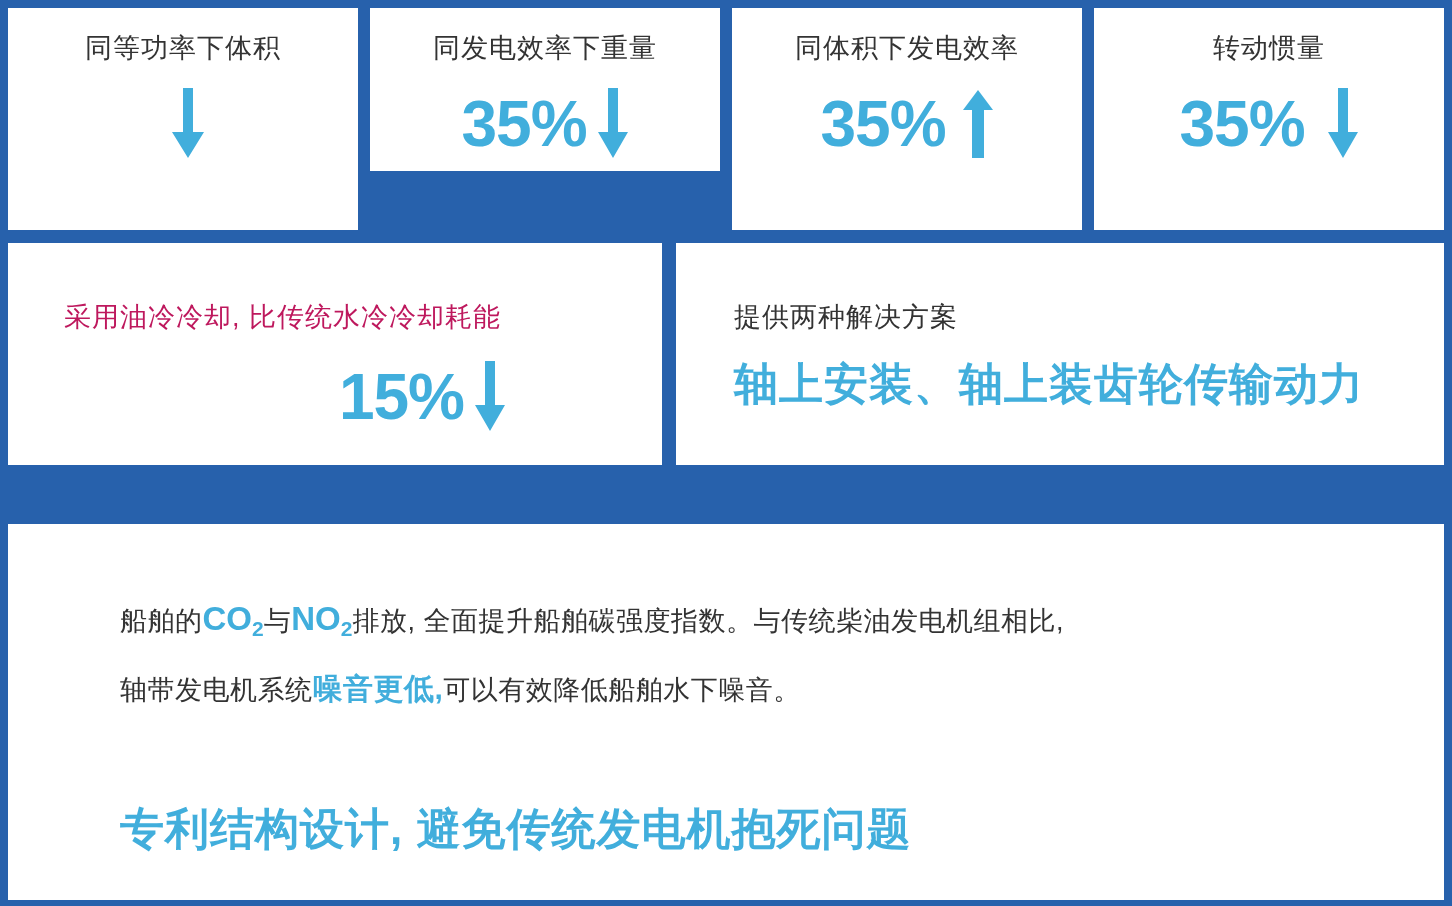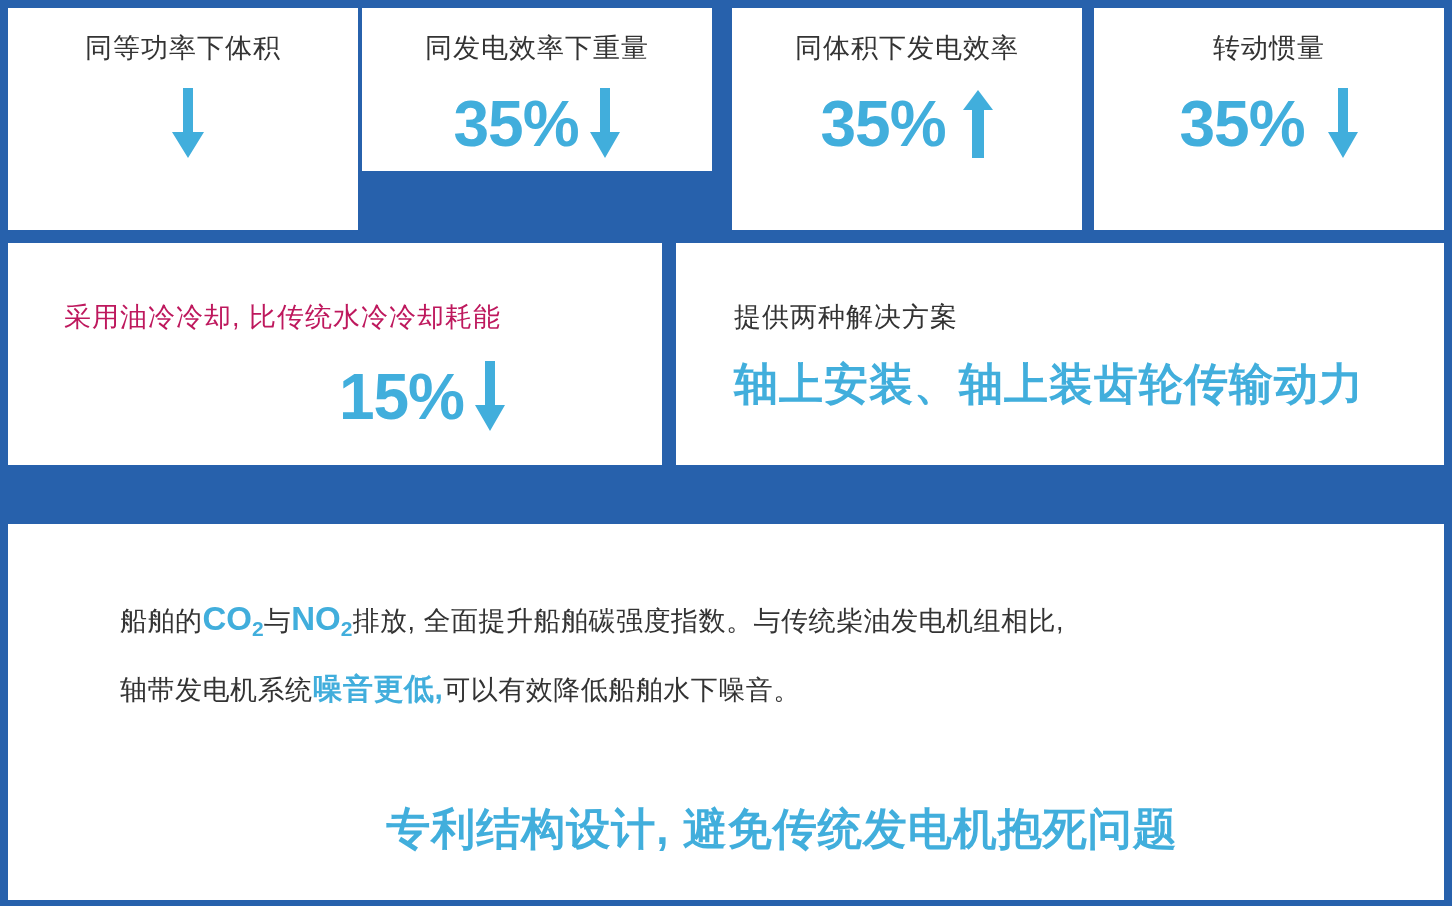--- a/index.html
+++ b/index.html
@@ -125,21 +125,20 @@
     color: #41AEDC;
     font-weight: bold;
     font-size: 30px;
   }
 
   
   .banner-card {
     display: flex;
     align-items: center;
     padding-left: 112px;
-    justify-content: center;
   }
   .banner-text {
     font-size: 44px;
     font-weight: bold;
     color: #41AEDC;
     letter-spacing: 1px;
     white-space: nowrap;
   }
 </style>
 </head>
@@ -151,21 +150,21 @@
     <div class="stat-title">同等功率下体积</div>
     <div class="stat-value-row">
       <span class="arrow">
         <svg width="36" height="72" viewBox="0 0 36 72" aria-hidden="true">
           <path d="M13 0 H23 V44 H34 L18 70 L2 44 H13 Z" fill="#41AEDC"></path>
         </svg>
       </span>
     </div>
   </div>
 
-  <div class="card stat-card" style="left:362px; top:8px; width:350px; height:163px;text-align:center;">
+  <div class="card stat-card" style="left:370px; top:8px; width:350px; height:163px;text-align:center;">
     <div class="stat-title">同发电效率下重量</div>
     <div class="stat-value-row">
       <span class="stat-number">35%</span>
       <span class="arrow">
         <svg width="32" height="72" viewBox="0 0 32 72" aria-hidden="true">
           <path d="M11 0 H21 V44 H31 L16 70 L1 44 H11 Z" fill="#41AEDC"></path>
         </svg>
       </span>
     </div>
   </div>

